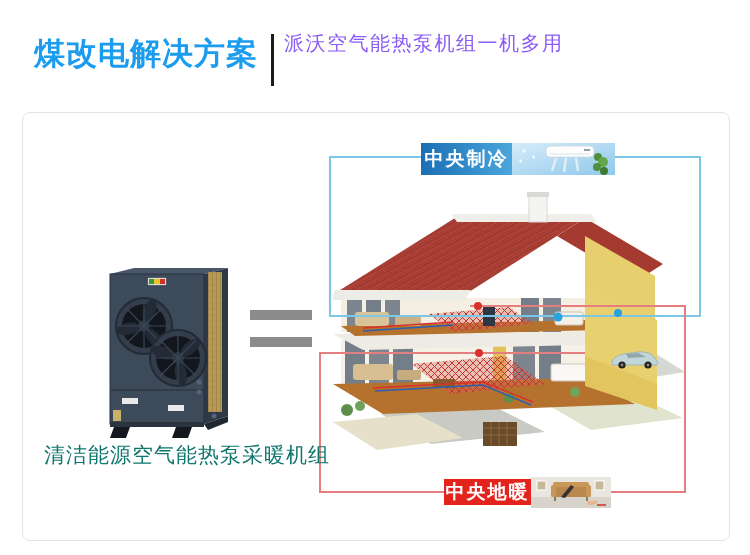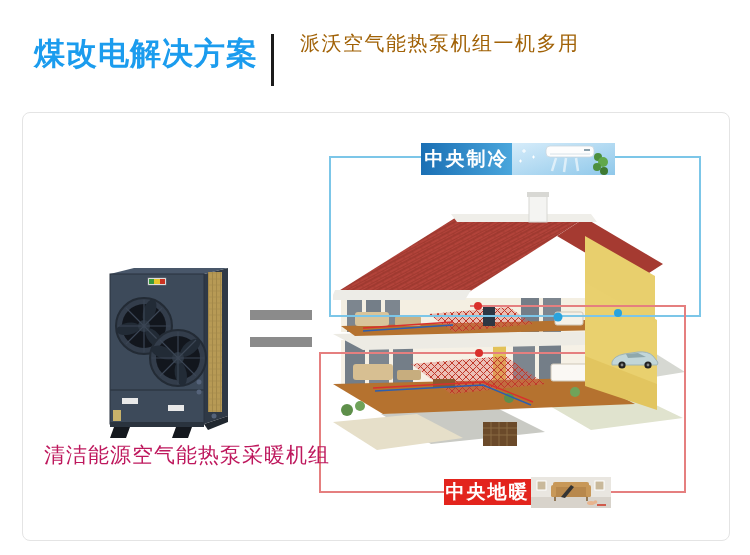--- a/index.html
+++ b/index.html
@@ -3,28 +3,28 @@
 <meta charset="utf-8">
 <style>
   html,body{margin:0;padding:0;background:#fff;}
   .canvas{position:relative;width:750px;height:555px;background:#fff;overflow:hidden;
           font-family:Liberation Mono, monospace;}
 
   
   .page-title{position:absolute;left:34px;top:33px;font-size:31px;font-weight:bold;
               color:#1B9CEE;letter-spacing:1px;white-space:nowrap;}
   .header-divider{position:absolute;left:271px;top:34px;width:3px;height:52px;background:#1b1b1b;}
-  .taglines{position:absolute;left:300px;top:31px;color:#a16207;}
+  .taglines{position:absolute;left:284px;top:31px;color:#8b5cf6;}
   .tagline{font-size:20px;line-height:27px;letter-spacing:1.5px;white-space:nowrap;}
 
   
   .main-box{position:absolute;left:22px;top:112px;width:708px;height:429px;
             background:#fff;border:1px solid #e4e4e4;border-radius:8px;box-sizing:border-box;}
 
-  .unit-caption{position:absolute;left:44px;top:441px;font-size:21px;color:#be185d;
+  .unit-caption{position:absolute;left:44px;top:441px;font-size:21px;color:#0f766e;
                 letter-spacing:1px;white-space:nowrap;}
 
   .equals-bar{position:absolute;left:250px;width:62px;height:10px;background:#8B8B8B;}
   .equals-top{top:310px;} .equals-bottom{top:337px;}
 
   
   .badge-row{position:absolute;display:flex;align-items:stretch;}
   .cooling-row{left:421px;top:143px;height:32px;}
   .heating-row{left:444px;top:475px;height:33px;align-items:center;}
   .badge{display:flex;align-items:center;justify-content:center;color:#fff;

